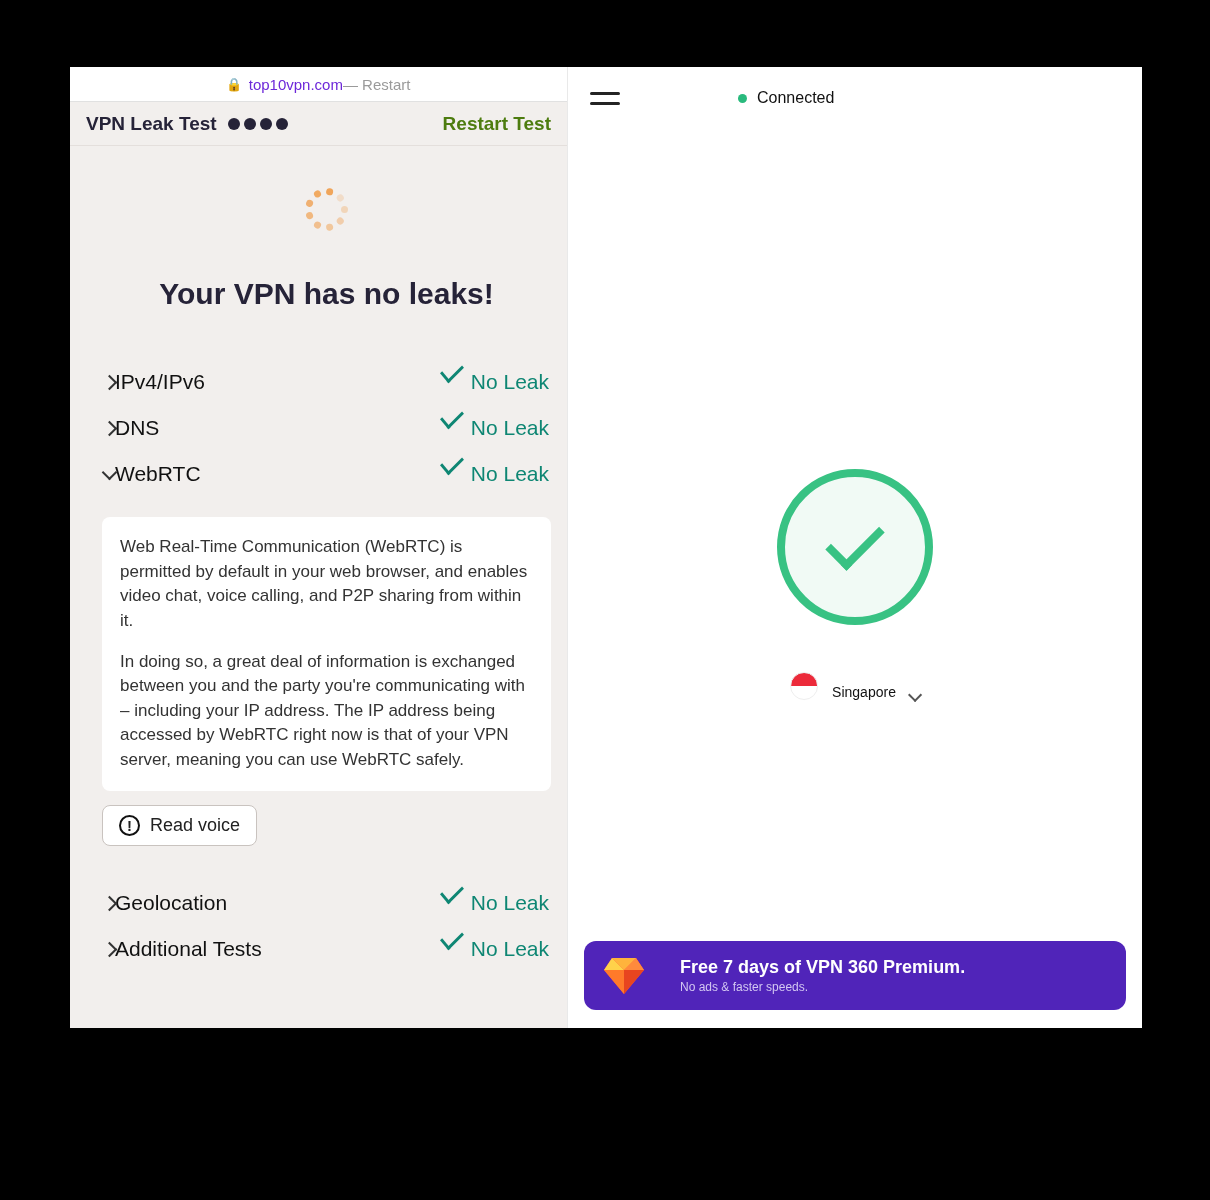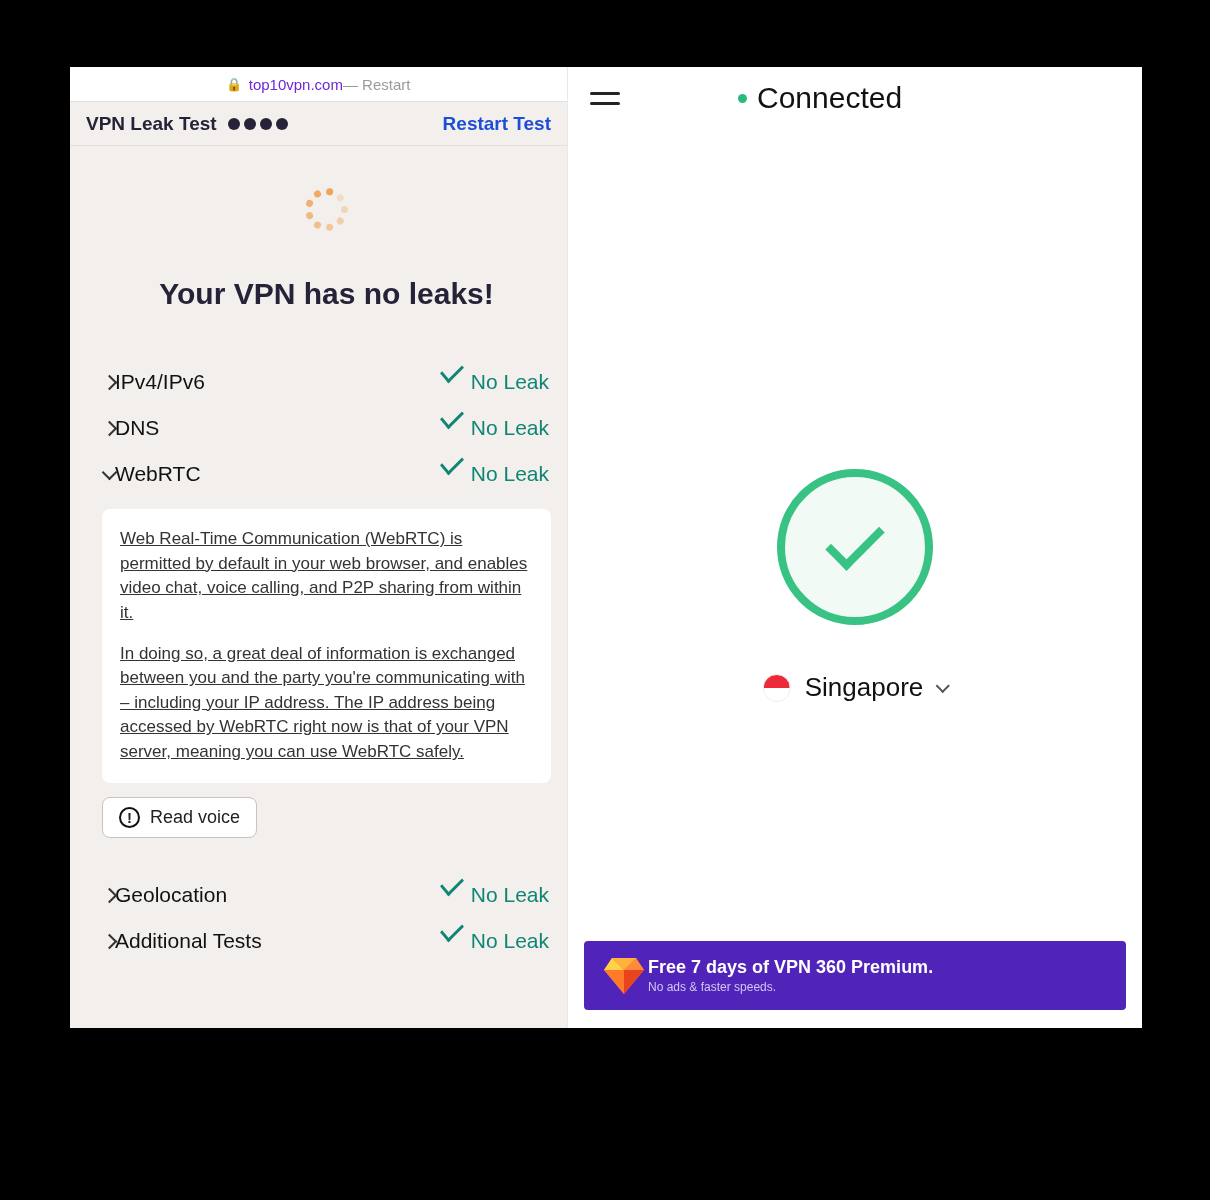--- a/index.html
+++ b/index.html
@@ -55,21 +55,21 @@
     font-weight: 600;
     color: #262338;
     border-bottom: 1px solid #e4dfdc;
     background: #f2efed;
   }
   .dots4 { display: inline-flex; gap: 4px; margin-left: 6px; }
   .dots4 span {
     width: 12px; height: 12px; border-radius: 50%; background: #262338;
   }
   .restart {
-    color: #1d4ed8;
+    color: #4d7c0f;
     font-weight: 600;
     font-size: 19px;
     cursor: pointer;
   }
   .left-scroll {
     overflow-y: auto;
     flex: 1;
     padding: 0 16px 30px 32px;
   }
   .spinner {
@@ -120,25 +120,24 @@
     width: 22px; height: 13px;
     border-left: 3px solid #0e8673;
     border-bottom: 3px solid #0e8673;
     transform: rotate(-45deg) skew(-5deg);
     margin-top: -6px;
   }
   .detail-card {
     background: #fff;
     border-radius: 8px;
     padding: 18px 18px;
-    margin: 12px 0 14px 0;
+    margin: 20px 0 14px 0;
     font-size: 17px;
     line-height: 1.45;
     color: #333;
-    text-decoration: underline;
   }
   .detail-card p + p { margin-top: 16px; }
   .read-more-btn {
     display: inline-flex;
     align-items: center;
     gap: 10px;
     background: #fff;
     border: 1px solid #c9c3bf;
     border-radius: 8px;
     padding: 9px 16px;
@@ -171,21 +170,21 @@
     width: 30px; height: 18px;
     display: flex; flex-direction: column; justify-content: space-between;
     cursor: pointer;
   }
   .hamb span { height: 3px; background: #232323; border-radius: 2px; }
   .hamb span:nth-child(3){ display:none; }
   .hamb { height: 13px; }
   .conn-txt {
     margin-left: 118px;
     display: flex; align-items: center; gap: 10px;
-    font-size: 30px; font-weight: 500; color: #111; text-align: right;
+    font-size: 16px; font-weight: 500; color: #111; text-align: right;
   }
   .green-dot {
     width: 9px; height: 9px; border-radius: 50%; background: #29ba7d;
   }
   .shield-wrap {
     position: absolute;
     top: 402px; left: 50%; transform: translateX(-50%);
     width: 156px; height: 156px;
     border: 8px solid #38c283;
     background: #f1faf5;
@@ -195,43 +194,43 @@
   .shield-wrap .bigcheck {
     width: 54px; height: 30px;
     border-left: 8px solid #38c283;
     border-bottom: 8px solid #38c283;
     transform: rotate(-45deg);
     margin-top: -12px;
   }
   .loc-sel {
     position: absolute;
     top: 605px; left: 50%; transform: translateX(-50%);
-    display: flex; align-items: center; gap: 14px;
-    font-size: 26px; color: #111; cursor: pointer;
+    display: flex; align-items: flex-end; gap: 14px;
+    font-size: 14px; color: #111; cursor: pointer;
   }
   .flag-sg {
     width: 28px; height: 28px; border-radius: 50%;
     background: linear-gradient(#ec2a3a 0 50%, #fff 50% 100%);
     position: relative;
     border: 1px solid #eee;
   }
   .loc-sel .dn-chev {
     width: 10px; height: 10px;
     border-right: 2.5px solid #555;
     border-bottom: 2.5px solid #555;
     transform: rotate(45deg);
     margin-top: -4px;
   }
   .promo {
     position: absolute;
     left: 16px; right: 16px; bottom: 18px;
     background: #5024b9;
-    border-radius: 4px;
+    border-radius: 12px;
     padding: 16px 20px;
-    display: flex; align-items: center; gap: 4px;
+    display: flex; align-items: center; gap: 36px;
     cursor: pointer;
   }
   .gem {
     width: 40px; height: 36px; position: relative;
   }
   .gem svg { width: 100%; height: 100%; }
   .promo-txt { color: #fff; }
   .promo-txt .t1 { font-size: 18px; font-weight: 600; }
   .promo-txt .t2 { font-size: 12px; color: #d3c7f2; margin-top: 2px; }
 </style>

